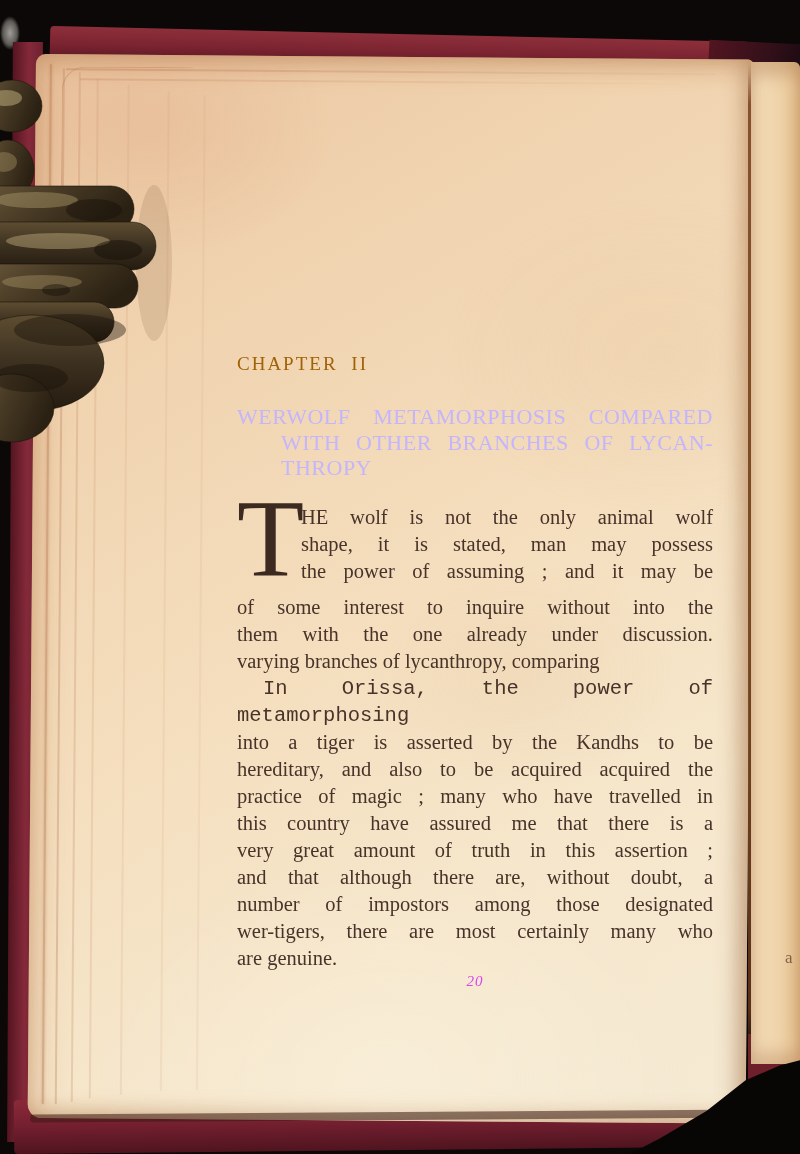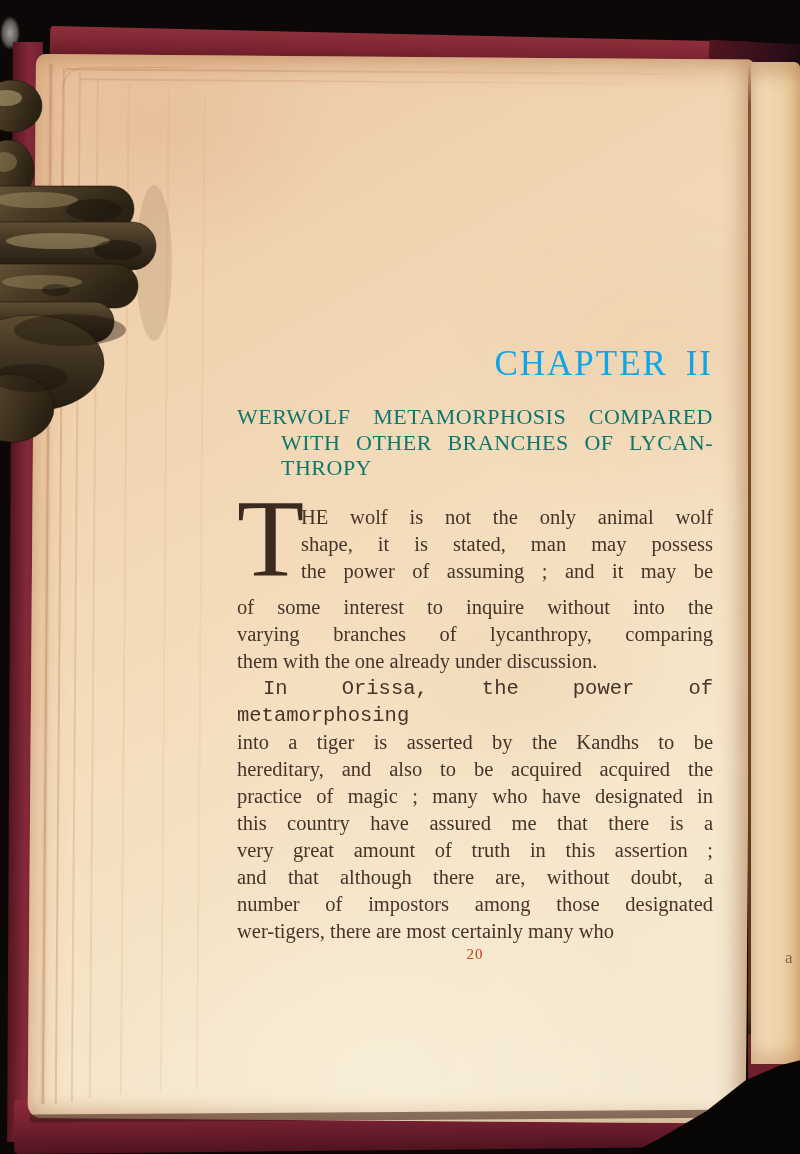--- a/index.html
+++ b/index.html
@@ -51,35 +51,35 @@
   .page-right-strip{position:absolute;left:751px;top:62px;width:49px;height:1002px;
          background:linear-gradient(90deg,#f4deba 0%,#efd3aa 55%,#e6c290 100%);
          border-radius:0 6px 0 0;box-shadow:inset 0 14px 16px rgba(160,100,60,.32),inset 0 -12px 14px rgba(160,100,60,.25);}
   .adjacent-glyph{position:absolute;left:34px;top:886px;font-size:17px;color:rgba(100,64,44,.75);}
   .black-wedge{position:absolute;left:630px;top:1020px;width:170px;height:134px;background:#080605;
          clip-path:polygon(100% 30%,100% 100%,0% 100%,18% 88%,45% 68%,68% 45%,88% 34%);}
   
   .clasp{position:absolute;left:-4px;top:78px;width:178px;height:372px;}
   
   .text-block{position:absolute;left:237px;top:350px;width:476px;color:#48332a;}
-  .chapter-heading{font-size:35px;line-height:28px;letter-spacing:2px;word-spacing:7px;
-         text-align:right;color:#0ea5e9;}
-  .sec-heading{margin-top:26px;font-size:22px;line-height:25.5px;letter-spacing:.5px;color:#0f766e;}
+  .chapter-heading{font-size:19px;line-height:28px;letter-spacing:2px;word-spacing:7px;
+         text-align:left;color:#a16207;}
+  .sec-heading{margin-top:26px;font-size:22px;line-height:25.5px;letter-spacing:.5px;color:#c4b5fd;}
   .sh-line{white-space:nowrap;}
   .just{text-align:justify;text-align-last:justify;white-space:normal;}
   .hang{padding-left:44px;font-family:Liberation Serif, serif;}
   .body-copy{margin-top:23px;font-size:20.5px;line-height:27px;}
   .bline{text-align:justify;text-align-last:justify;}
   .end-left .bline:last-child{text-align-last:left;}
   .indent-first .bline:first-child{text-indent:26px;font-family:Liberation Mono, monospace;}
   .para1-top{display:flex;}
   .dropcap{width:56px;margin-right:8px;font-size:110px;line-height:1;margin-top:-20px;
          color:#3c2a21;flex:none;}
   .cap-lines{flex:1;min-width:0;}
-  .pageno{text-align:center;font-size:15px;letter-spacing:1px;line-height:18px;margin-top:0;color:#c2410c;}
+  .pageno{text-align:center;font-size:15px;letter-spacing:1px;line-height:18px;margin-top:0;color:#d946ef;font-style:italic;}
 </style>
 </head>
 <body>
 
 <div id="photo">
 
   <div class="speck"></div>
   <div class="cover-top"></div>
   <div class="cover-topright"></div>
   <div class="cover-left"></div>
@@ -156,34 +156,35 @@
       <div class="para1-top">
         <div class="dropcap">T</div>
         <div class="cap-lines">
             <div class="bline">HE wolf is not the only animal wolf</div>
             <div class="bline">shape, it is stated, man may possess</div>
             <div class="bline">the power of assuming ; and it may be</div>
           </div>
       </div>
       <div class="end-left">
           <div class="bline">of some interest to inquire without into the</div>
+          <div class="bline">them with the one already under discussion.</div>
           <div class="bline">varying branches of lycanthropy, comparing</div>
-          <div class="bline">them with the one already under discussion.</div>
         </div>
 
       <div class="end-left indent-first">
           <div class="bline">In Orissa, the power of metamorphosing</div>
           <div class="bline">into a tiger is asserted by the Kandhs to be</div>
           <div class="bline">hereditary, and also to be acquired acquired the</div>
-          <div class="bline">practice of magic ; many who have designated in</div>
+          <div class="bline">practice of magic ; many who have travelled in</div>
           <div class="bline">this country have assured me that there is a</div>
           <div class="bline">very great amount of truth in this assertion ;</div>
           <div class="bline">and that although there are, without doubt, a</div>
           <div class="bline">number of impostors among those designated</div>
           <div class="bline">wer-tigers, there are most certainly many who</div>
+          <div class="bline">are genuine.</div>
         </div>
 
     </div>
 
     <div class="pageno">20</div>
   </div>
 
 </div>
 
 </body></html>

